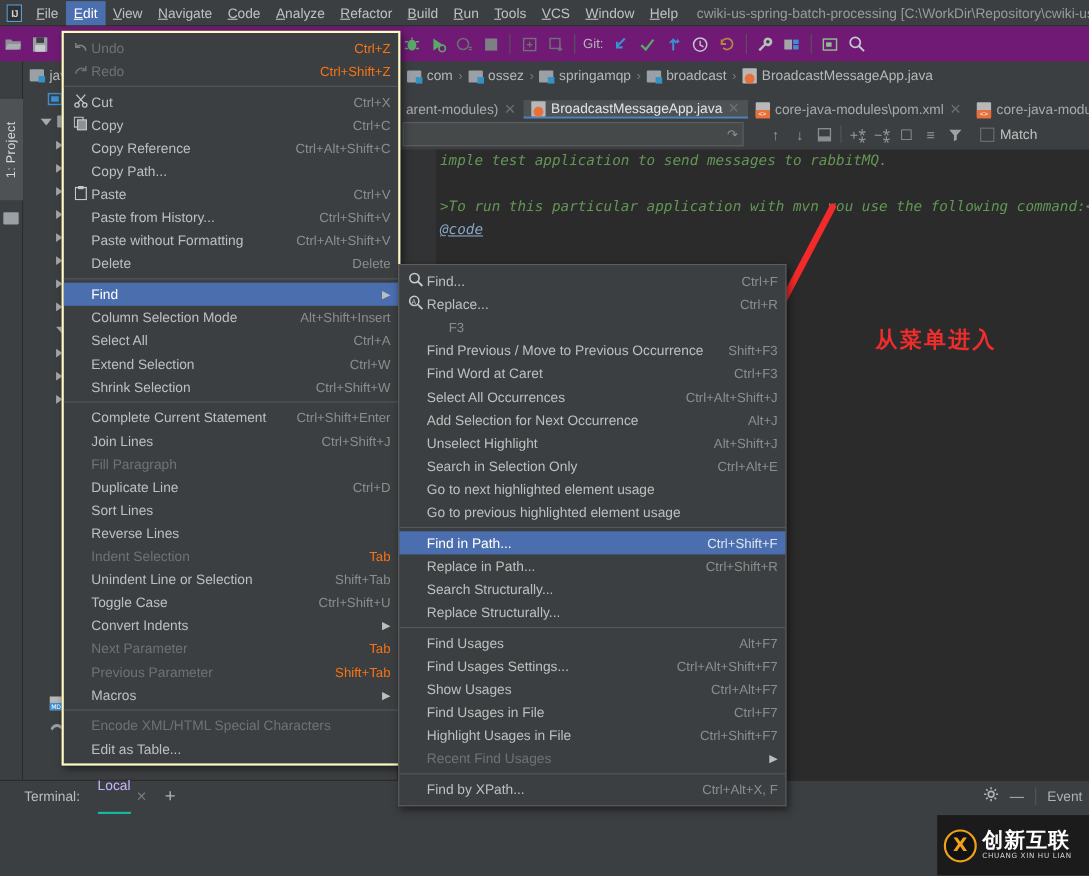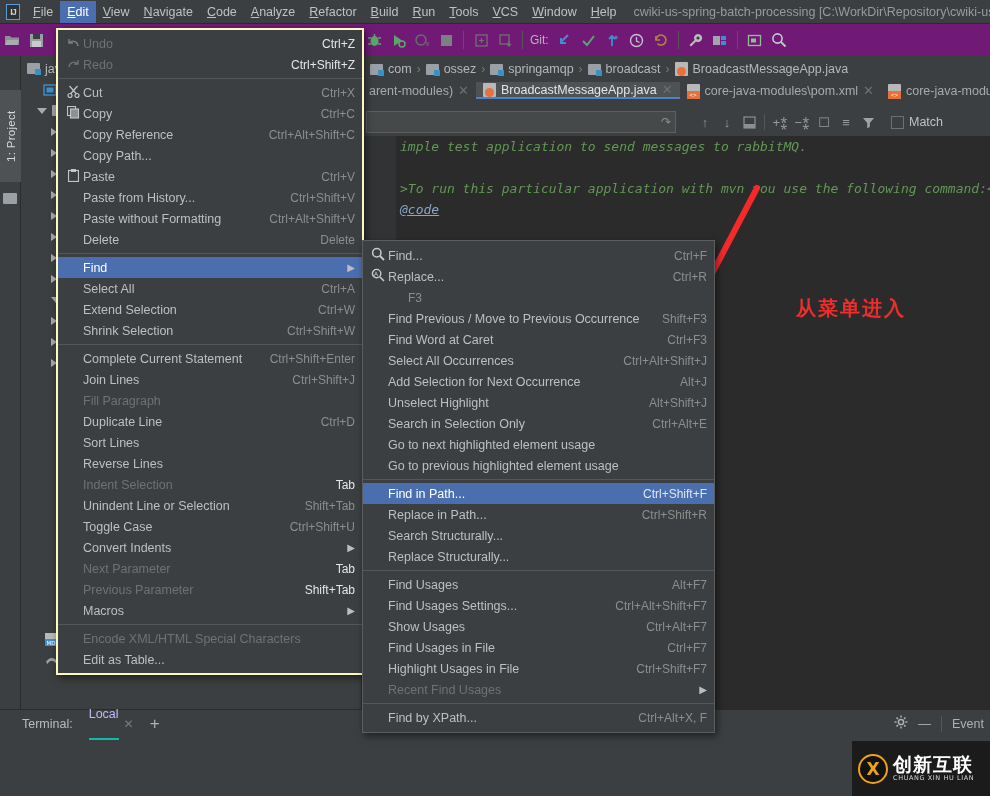--- a/index.html
+++ b/index.html
@@ -84,21 +84,21 @@
   .tri { width: 0; height: 0; border-left: 6px solid #a9a9a9;
     border-top: 4px solid transparent; border-bottom: 4px solid transparent;
     margin-right: 5px; }
   .tri.open { border-left: 5px solid transparent; border-right: 5px solid transparent;
     border-top: 6px solid #a9a9a9; border-bottom: none; }
   .fileicon { width: 13px; height: 13px; margin-right: 5px; position: relative; }
 
   
   .tabbar {
     position: absolute; left: 362px; top: 82px; width: 628px; height: 26px;
-    background: #3c3f41; display: flex; align-items: flex-start; overflow: hidden;
+    background: #3c3f41; display: flex; align-items: flex-end; overflow: hidden;
   }
   .etab { display: flex; align-items: center; padding: 0 7px; gap: 5px;
     font-size: 12.5px; color: #a9a9a9; white-space: nowrap; }
   .etab.sel { background: #4e5254; color: #e4e4e4; border-bottom: 2px solid #4b83c4; }
   .etab .x { color: #6f6f6f; font-size: 13px; }
   .jicon { width: 13px; height: 14px; background: #b8b8b8; border-radius: 1px;
     position: relative; }
   .jicon::after { content:""; position:absolute; left:2px; bottom:0;
     width:9px; height:9px; background:#e8703a; border-radius: 50%; }
   .xicon { width: 13px; height: 14px; background: #b8b8b8; border-radius: 1px;
@@ -158,21 +158,21 @@
   }
   .mrow { display: flex; align-items: center; height: 21px; padding: 0 7px 0 5px;
     font-size: 12.5px; color: #bfbfbf; white-space: nowrap; }
   .mrow.hl { background: #4b6eaf; color: #ffffff; }
   .mrow.dis { color: #6f7273; }
   .mrow .mic { width: 20px; text-align: center; font-size: 12px; color: #a0a0a0;
     flex: 0 0 20px; }
   .mrow .mlabel { flex: 1 1 auto; }
   .mrow .mkey { color: #8d8d8d; font-size: 12px; margin-left: 20px; }
   .mrow.hl .mkey { color: #dfe6f2; }
-  .mrow.dis .mkey { color: #e5e5e5; }
+  .mrow.dis .mkey { color: #f97316; }
   .mrow .marrow { margin-left: 12px; font-size: 10px; color: #bdbdbd; }
   .msep { height: 1px; background: #55585a; margin: 3px 0; }
 
   
   .menu-find {
     position: absolute; left: 362px; top: 240px; width: 353px;
     background: #3c3f41; border: 1px solid #5b5d5f;
     box-shadow: 2px 3px 7px rgba(0,0,0,.5); z-index: 50; padding: 4px 0;
   }
 
@@ -645,20 +645,25 @@
           <span class="mkey">Delete</span>
         </div>
         <div class="msep"></div>
         <div class="mrow hl">
           <span class="mic"></span>
           <span class="mlabel">Find</span>
           <span class="marrow">▶</span>
         </div>
         <div class="mrow">
           <span class="mic"></span>
+          <span class="mlabel">Column Selection Mode</span>
+          <span class="mkey">Alt+Shift+Insert</span>
+        </div>
+        <div class="mrow">
+          <span class="mic"></span>
           <span class="mlabel">Select All</span>
           <span class="mkey">Ctrl+A</span>
         </div>
         <div class="mrow">
           <span class="mic"></span>
           <span class="mlabel">Extend Selection</span>
           <span class="mkey">Ctrl+W</span>
         </div>
         <div class="mrow">
           <span class="mic"></span>

